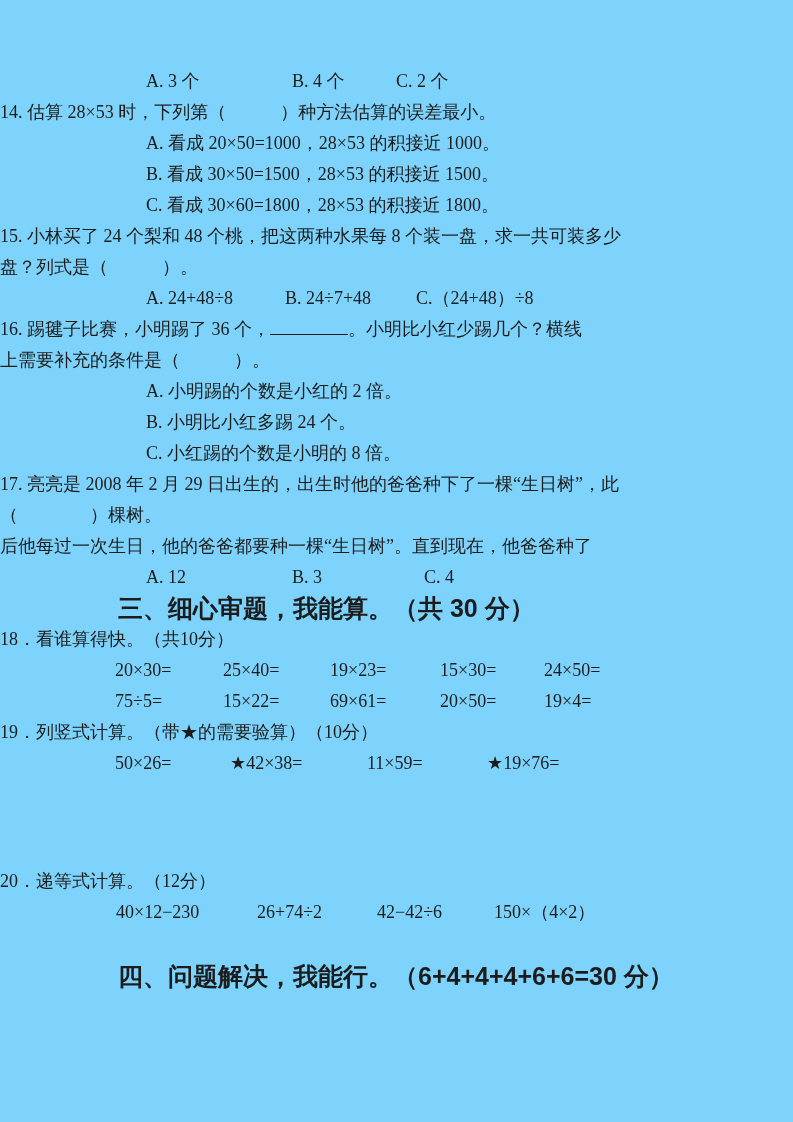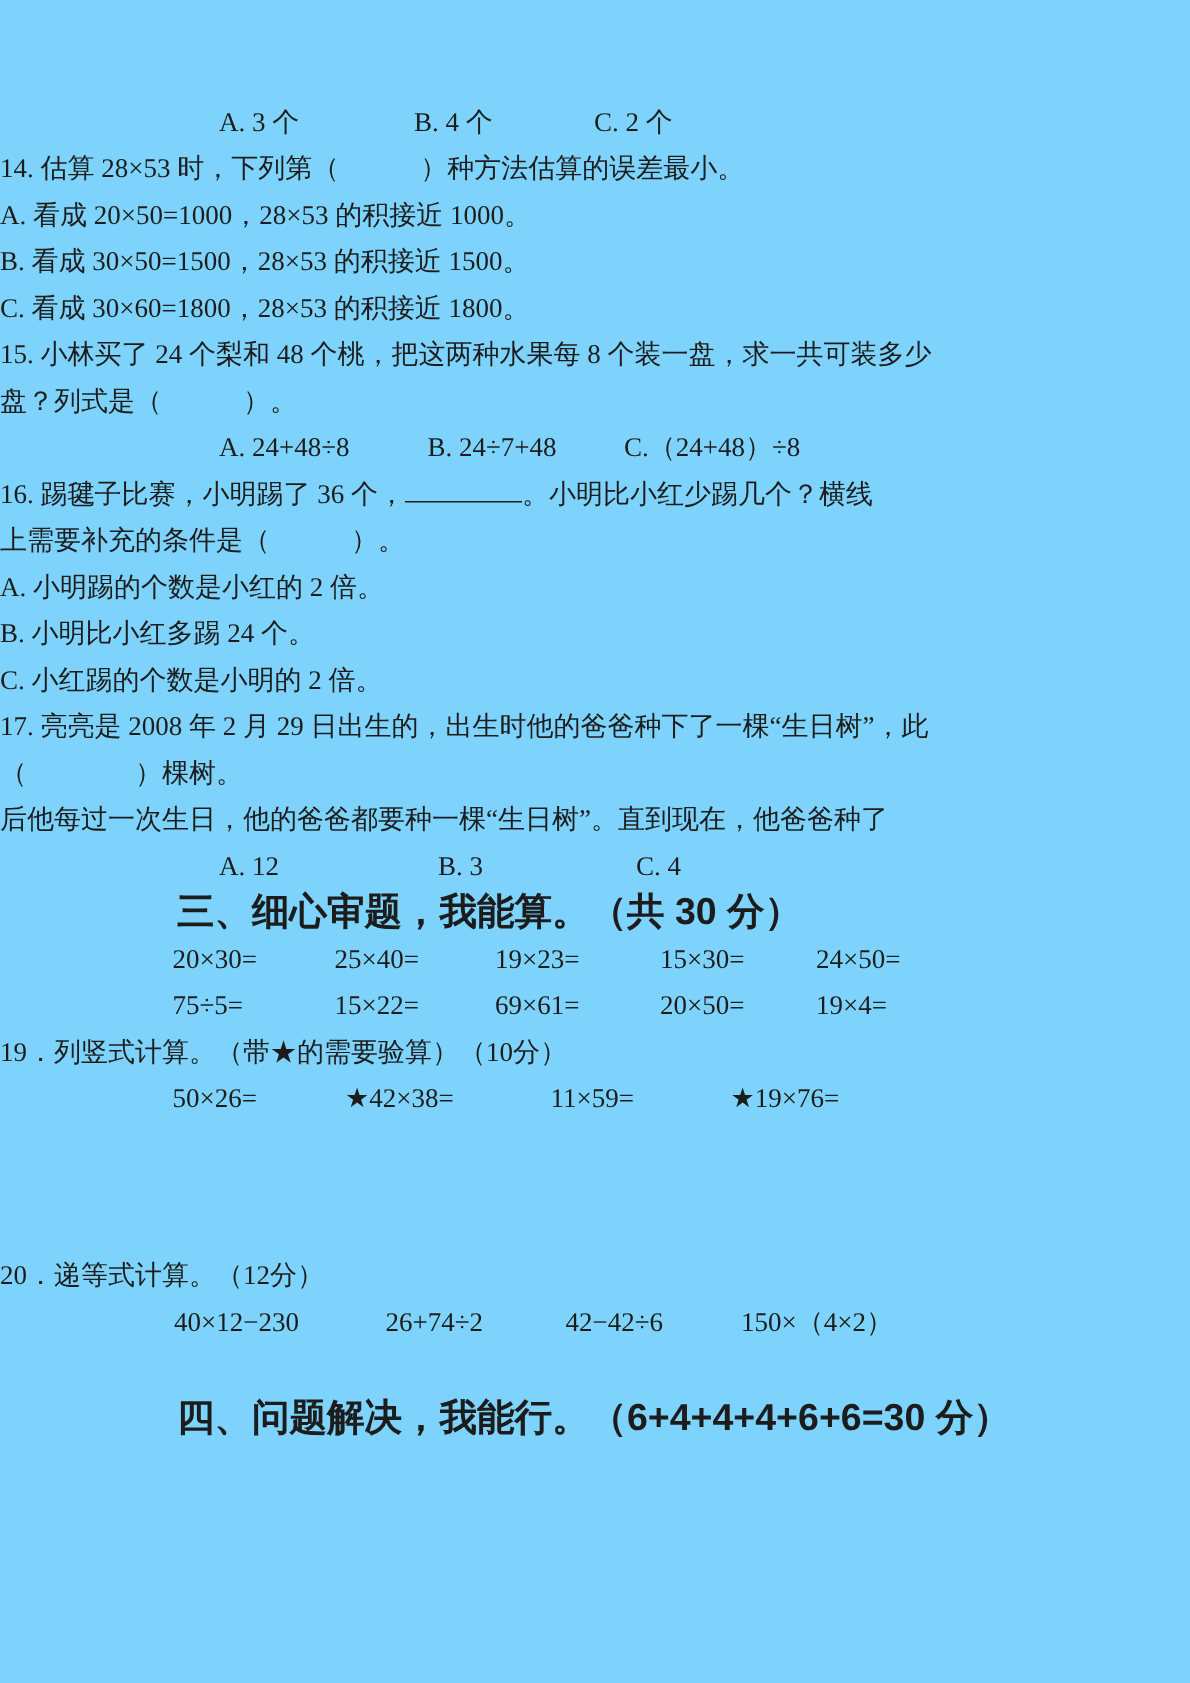--- a/index.html
+++ b/index.html
@@ -9,21 +9,21 @@
     box-sizing:border-box;
     padding-top:66px;
     background:#7dd3fc;
     color:#1c1c1c;
     font-family:"Liberation Serif","DejaVu Serif",serif;
     font-size:18px;
     overflow:hidden;
   }
   .line{height:31px;line-height:31px;white-space:pre;}
   .q{}
-  .opt{}
+  .opt{padding-left:146px;}
   .row{position:relative;}
   .row > span{position:absolute;top:0;white-space:pre;}
   .sec{
     font-family:"Liberation Sans","DejaVu Sans",sans-serif;
     font-weight:700;
     font-size:25px;
     padding-left:118px;
   }
   .spacer{width:100%;}
   .blank-underline{
@@ -32,54 +32,55 @@
     border-bottom:1.5px solid #1c1c1c;
   }
 </style>
 </head>
 <body>
 
 <div class="page">
 
   <div class="line row">
     <span style="left:146px">A. 3 个</span>
-    <span style="left:276px">B. 4 个</span>
+    <span style="left:292px">B. 4 个</span>
     <span style="left:396px">C. 2 个</span>
   </div>
 
   <div class="line q">14. 估算 28×53 时，下列第（　　　）种方法估算的误差最小。</div>
   <div class="line opt">A. 看成 20×50=1000，28×53 的积接近 1000。</div>
   <div class="line opt">B. 看成 30×50=1500，28×53 的积接近 1500。</div>
   <div class="line opt">C. 看成 30×60=1800，28×53 的积接近 1800。</div>
 
   <div class="line q">15. 小林买了 24 个梨和 48 个桃，把这两种水果每 8 个装一盘，求一共可装多少</div>
   <div class="line q">盘？列式是（　　　）。</div>
   <div class="line row">
     <span style="left:146px">A. 24+48÷8</span>
     <span style="left:285px">B. 24÷7+48</span>
     <span style="left:416px">C.（24+48）÷8</span>
   </div>
 
   <div class="line q"><span>16. 踢毽子比赛，小明踢了 36 个，</span><span class="blank-underline"></span><span>。小明比小红少踢几个？横线</span></div>
   <div class="line q">上需要补充的条件是（　　　）。</div>
   <div class="line opt">A. 小明踢的个数是小红的 2 倍。</div>
   <div class="line opt">B. 小明比小红多踢 24 个。</div>
-  <div class="line opt">C. 小红踢的个数是小明的 2 倍。</div>
+  <div class="line opt">C. 小红踢的个数是小明的 8 倍。</div>
 
   <div class="line q">17. 亮亮是 2008 年 2 月 29 日出生的，出生时他的爸爸种下了一棵“生日树”，此</div>
   <div class="line q">（　　　　）棵树。</div>
   <div class="line q">后他每过一次生日，他的爸爸都要种一棵“生日树”。直到现在，他爸爸种了</div>
   <div class="line row">
     <span style="left:146px">A. 12</span>
     <span style="left:292px">B. 3</span>
     <span style="left:424px">C. 4</span>
   </div>
 
   <div class="line sec">三、细心审题，我能算。（共 30 分）</div>
 
+  <div class="line q">18．看谁算得快。（共10分）</div>
   <div class="line row">
     <span style="left:115px">20×30=</span>
     <span style="left:223px">25×40=</span>
     <span style="left:330px">19×23=</span>
     <span style="left:440px">15×30=</span>
     <span style="left:544px">24×50=</span>
   </div>
   <div class="line row">
     <span style="left:115px">75÷5=</span>
     <span style="left:223px">15×22=</span>

